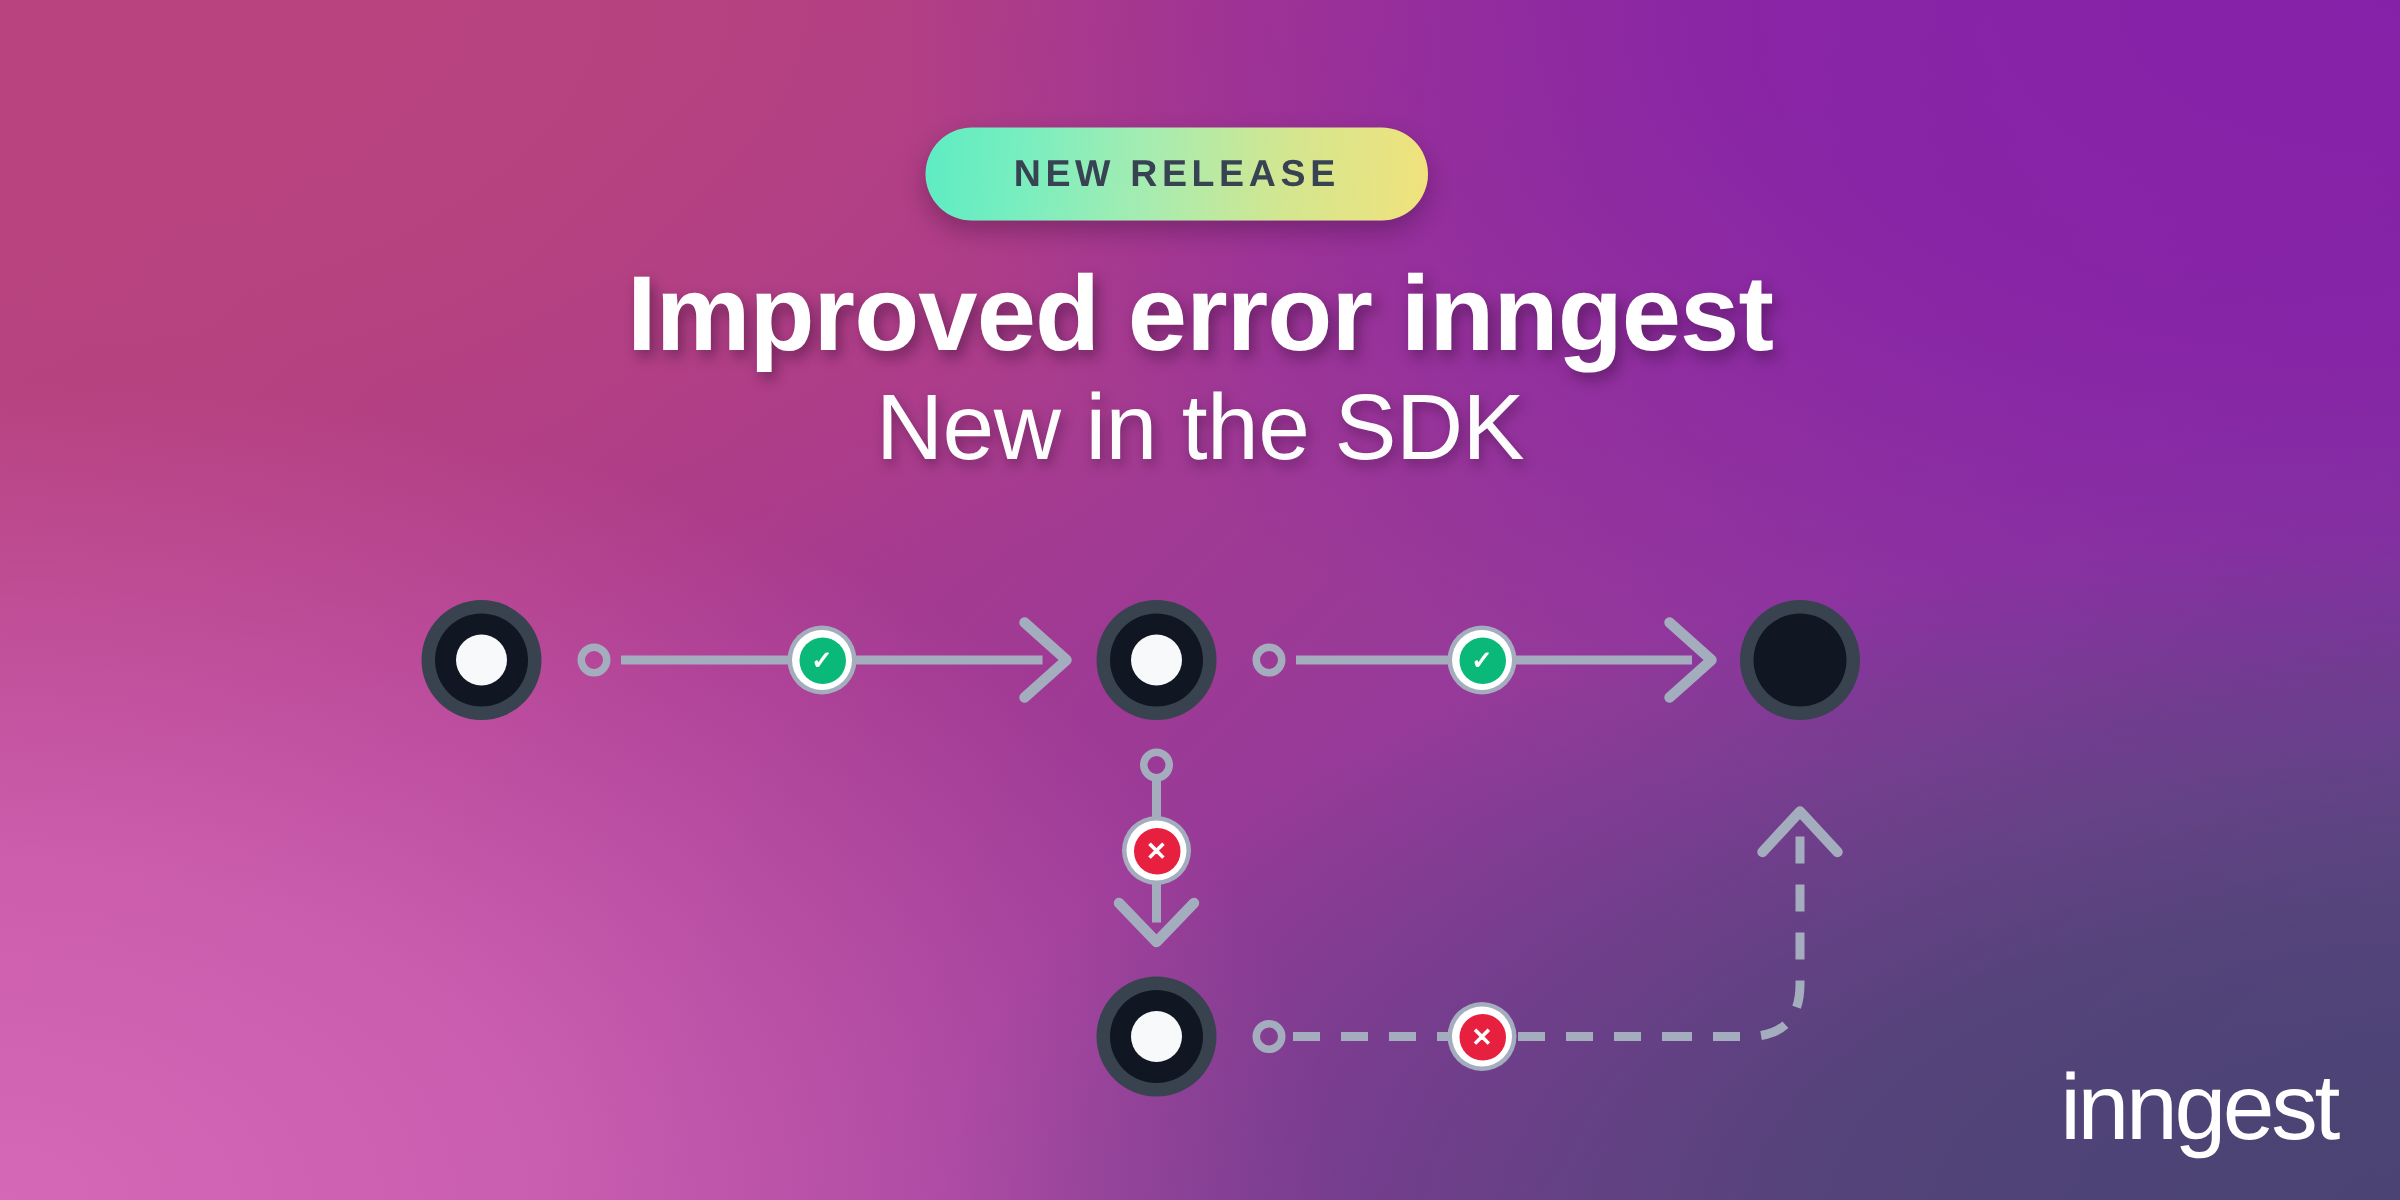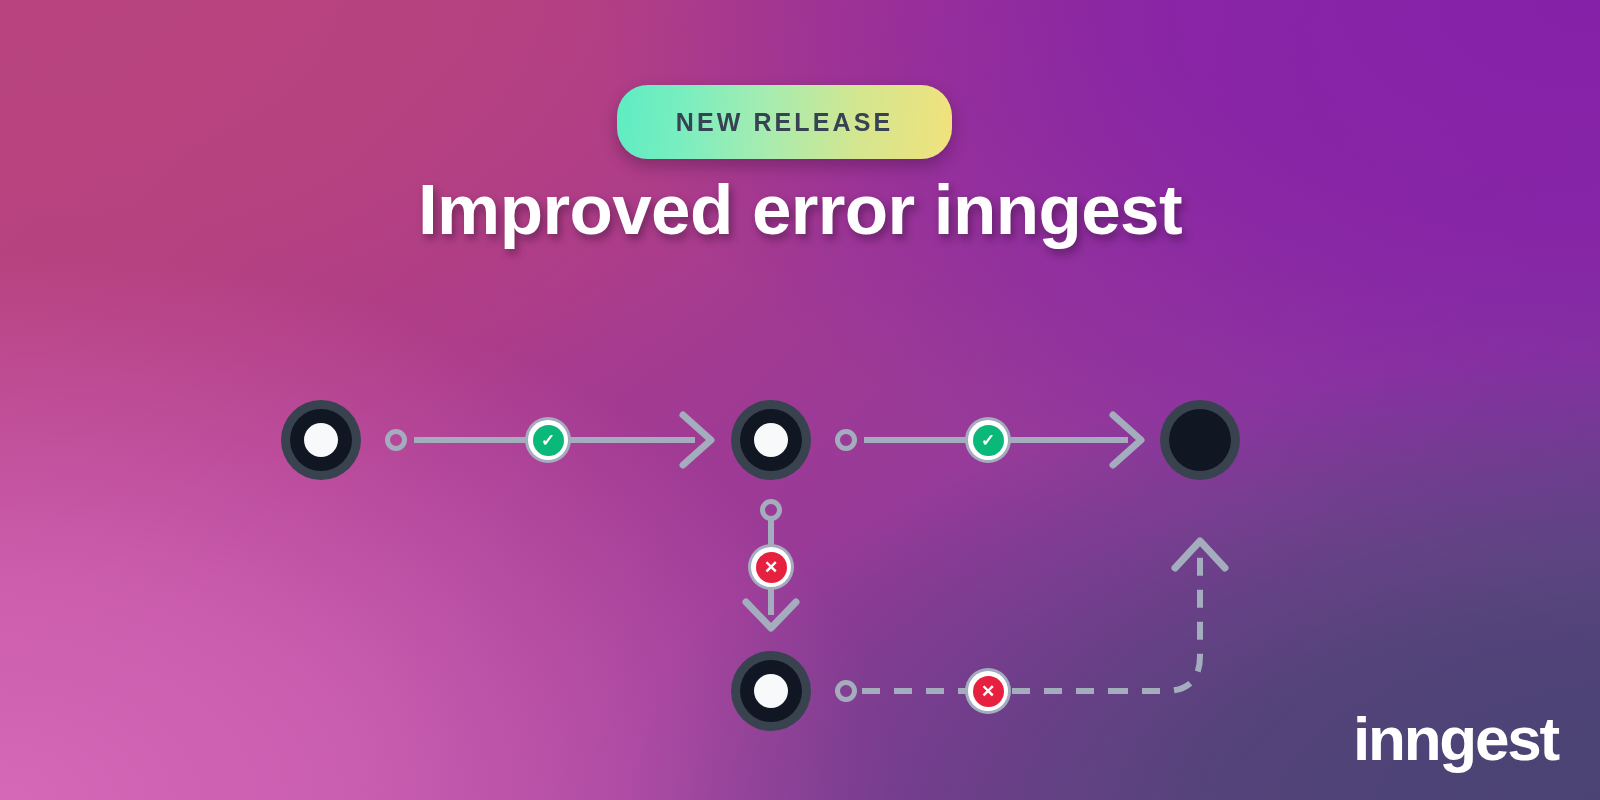--- a/index.html
+++ b/index.html
@@ -21,21 +21,21 @@
       radial-gradient(ellipse 95% 100% at 0% 0%, rgba(184,67,126,1) 0%, rgba(184,67,126,0.8) 26%, rgba(184,67,126,0.0) 64%),
       linear-gradient(135deg, #b8437e 0%, #a93a8e 35%, #8f3a9e 70%, #6a4b92 100%);
   }
 
   
   .badge {
     position: absolute;
     left: 617px;
     top: 85px;
     width: 335px;
-    height: 74px;
+    height: 62px;
     border-radius: 31px;
     background: linear-gradient(95deg, #5eecc2 0%, #76eec0 18%, #a7ecb0 45%, #d4e68f 72%, #f1e27c 100%);
     box-shadow: 0 7px 16px rgba(40,10,40,0.32);
     display: flex;
     align-items: center;
     justify-content: center;
   }
   .badge-label {
     color: #374252;
     font-size: 25px;
@@ -187,35 +187,36 @@
     pointer-events: none;
   }
 
   
   .logo {
     position: absolute;
     right: 42px;
     bottom: 30px;
     color: #ffffff;
     font-size: 62px;
-    font-weight: bold;
+    font-weight: normal;
     letter-spacing: -2.2px;
     line-height: 1;
   }
 </style>
 </head>
 <body>
 
 <div class="canvas">
 
   <div class="badge">
     <span class="badge-label">NEW RELEASE</span>
   </div>
 
   <div class="headline">Improved error inngest</div>
+  <div class="subhead">New in the SDK</div>
 
   <div class="diagram">
 
     <svg class="svg-layer" viewBox="0 0 1600 800">
 
       <polyline points="683,415 711,440 683,465" fill="none" stroke="#a3adbd" stroke-width="7" stroke-linecap="round" stroke-linejoin="round"></polyline>
 
       <polyline points="1113,415 1141,440 1113,465" fill="none" stroke="#a3adbd" stroke-width="7" stroke-linecap="round" stroke-linejoin="round"></polyline>
 
       <polyline points="746,602 771,628 796,602" fill="none" stroke="#a3adbd" stroke-width="7" stroke-linecap="round" stroke-linejoin="round"></polyline>

